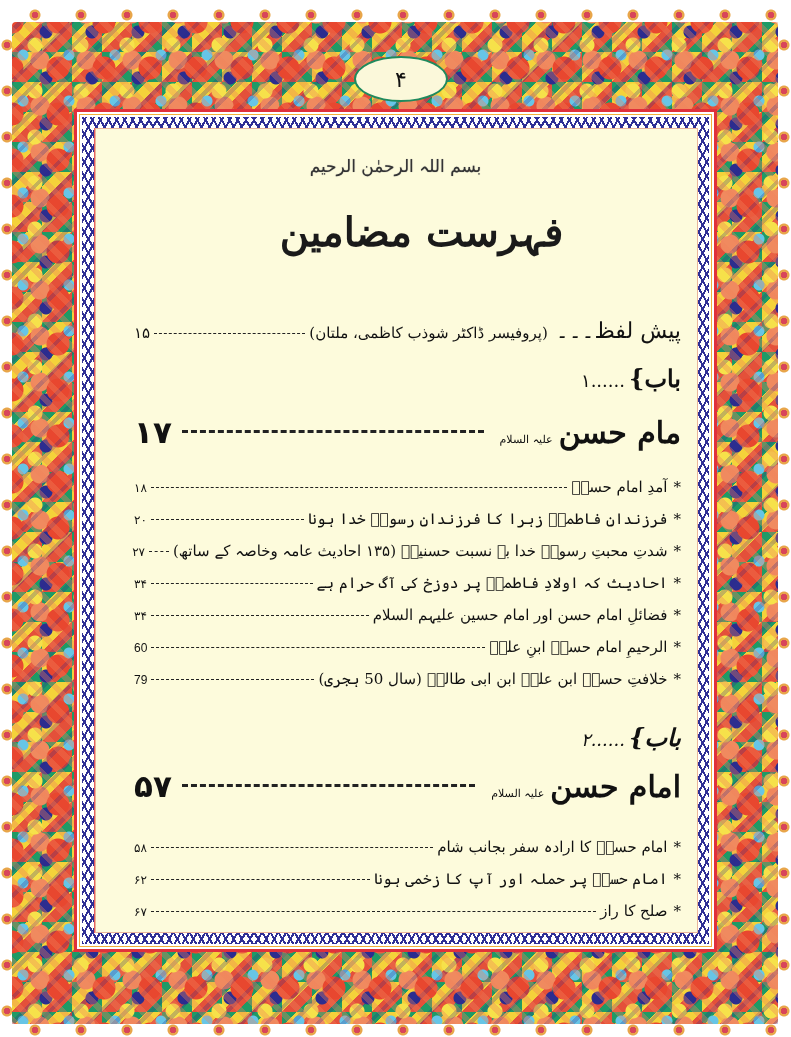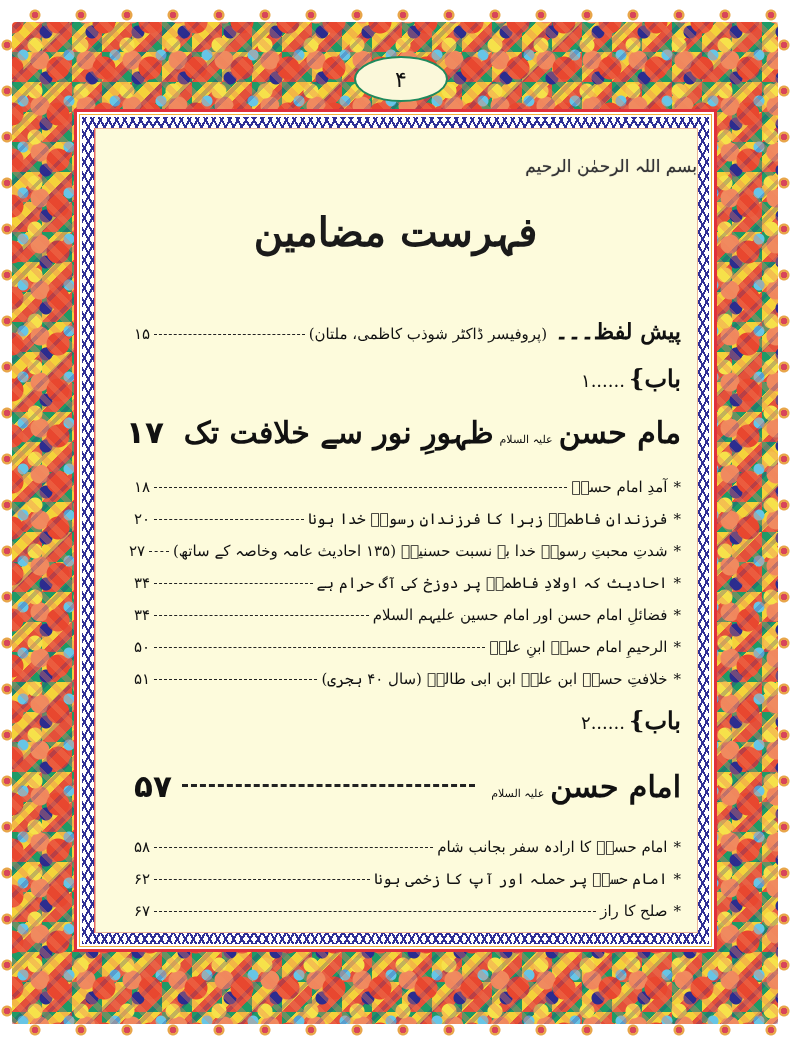--- a/index.html
+++ b/index.html
@@ -71,45 +71,45 @@
     position: absolute; left: 354px; top: 56px; width: 90px; height: 42px;
     background: #fbf8da; border-radius: 50%;
     border: 2px solid #1f8a5e;
     display: flex; align-items: center; justify-content: center;
     font-family: "DejaVu Serif", serif; font-size: 22px; color: #111;
   }
 
   
   .content { position: absolute; left: 94px; top: 128px; width: 603px; height: 805px; direction: rtl; color: #111; }
   .bismillah {
-    position: absolute; top: 28px; left: 0; width: 100%; 
+    position: absolute; top: 28px; left: 0; width: 100%; text-align: center;
     font-family: "DejaVu Serif", serif; font-size: 17px; color: #333;
     text-shadow: 0 0 1px #888;
   }
   .title {
     position: absolute; top: 80px; left: 0; width: 100%; text-align: center;
     font-family: "DejaVu Serif", serif; font-size: 40px; font-weight: bold;
-    color: #1a1a1a; letter-spacing: 1px;
+    color: #1a1a1a; letter-spacing: 1px; padding-left: 26px;
   }
   .row {
     position: absolute; left: 40px; right: 16px;
     display: flex; align-items: baseline; direction: rtl; white-space: nowrap;
   }
   .row .label { flex: 0 0 auto; }
   .row .leader {
     flex: 1 1 auto; border-bottom: 1.5px dashed #222; margin: 0 4px; transform: translateY(-4px);
     min-width: 20px;
   }
   .row .page { flex: 0 0 auto; direction: ltr; font-family: Liberation Sans, sans-serif; }
   .row.entry { font-family: "DejaVu Serif", serif; font-size: 15px; }
   .row.entry .bullet { margin-left: 6px; font-size: 15px; }
-  .row.entry .page { font-size: 15px; }
+  .row.entry .page { font-size: 12px; }
 
   .row.preface { font-family: "DejaVu Serif", serif; font-size: 15px; }
-  .row.preface .lead-label { font-size: 22px; font-weight: bold; margin-left: 8px; }
+  .row.preface .lead-label { font-size: 22px; font-weight: normal; margin-left: 8px; }
 
   .chapter {
     position: absolute; right: 16px; direction: rtl;
     font-family: "DejaVu Serif", serif; font-size: 24px; font-weight: bold;
   }
   .chapter .num { margin-right: 4px; font-size: 18px; font-weight: normal; }
 
   .heading {
     position: absolute; left: 40px; right: 16px; direction: rtl; white-space: nowrap;
     font-family: "DejaVu Serif", serif; font-size: 30px; font-weight: bold;
@@ -145,21 +145,20 @@
     <span class="leader"></span>
     <span class="page">۱۵</span>
   </div>
 
   <div class="chapter" style="top:236px;">
     <span>باب}</span><span class="num">......۱</span>
   </div>
   <div class="heading" style="top:286px;">
     <span>مام حسن</span>
     <span class="honor">علیہ السلام</span>
-    <span>ظہورِ نور سے خلافت تک</span>
     <span class="leader2"></span>
     <span class="page">۱۷</span>
   </div>
 
   <div class="row entry" style="top:350px;">
     <span class="bullet">*</span>
     <span class="label">آمدِ امام حسنؑ</span>
     <span class="leader"></span>
     <span class="page">۱۸</span>
   </div>
@@ -184,30 +183,30 @@
   <div class="row entry" style="top:478px;">
     <span class="bullet">*</span>
     <span class="label">فضائلِ امام حسن اور امام حسین علیہم السلام</span>
     <span class="leader"></span>
     <span class="page">۳۴</span>
   </div>
   <div class="row entry" style="top:510px;">
     <span class="bullet">*</span>
     <span class="label">الرحیمِ امام حسنؑ ابنِ علیؑ</span>
     <span class="leader"></span>
-    <span class="page">۵۰</span>
+    <span class="page">60</span>
   </div>
   <div class="row entry" style="top:542px;">
     <span class="bullet">*</span>
-    <span class="label">خلافتِ حسنؑ ابن علیؑ ابن ابی طالبؑ (سال ۴۰ ہجری)</span>
-    <span class="leader"></span>
-    <span class="page">۵۱</span>
-  </div>
-
-  <div class="chapter" style="top:578px;">
+    <span class="label">خلافتِ حسنؑ ابن علیؑ ابن ابی طالبؑ (سال 50 ہجری)</span>
+    <span class="leader"></span>
+    <span class="page">79</span>
+  </div>
+
+  <div class="chapter" style="top:595px;font-style:italic;">
     <span>باب}</span><span class="num">......۲</span>
   </div>
   <div class="heading" style="top:640px;">
     <span>امام حسن</span>
     <span class="honor">علیہ السلام</span>
     <span class="leader2"></span>
     <span class="page">۵۷</span>
   </div>
 
   <div class="row entry" style="top:710px;">

